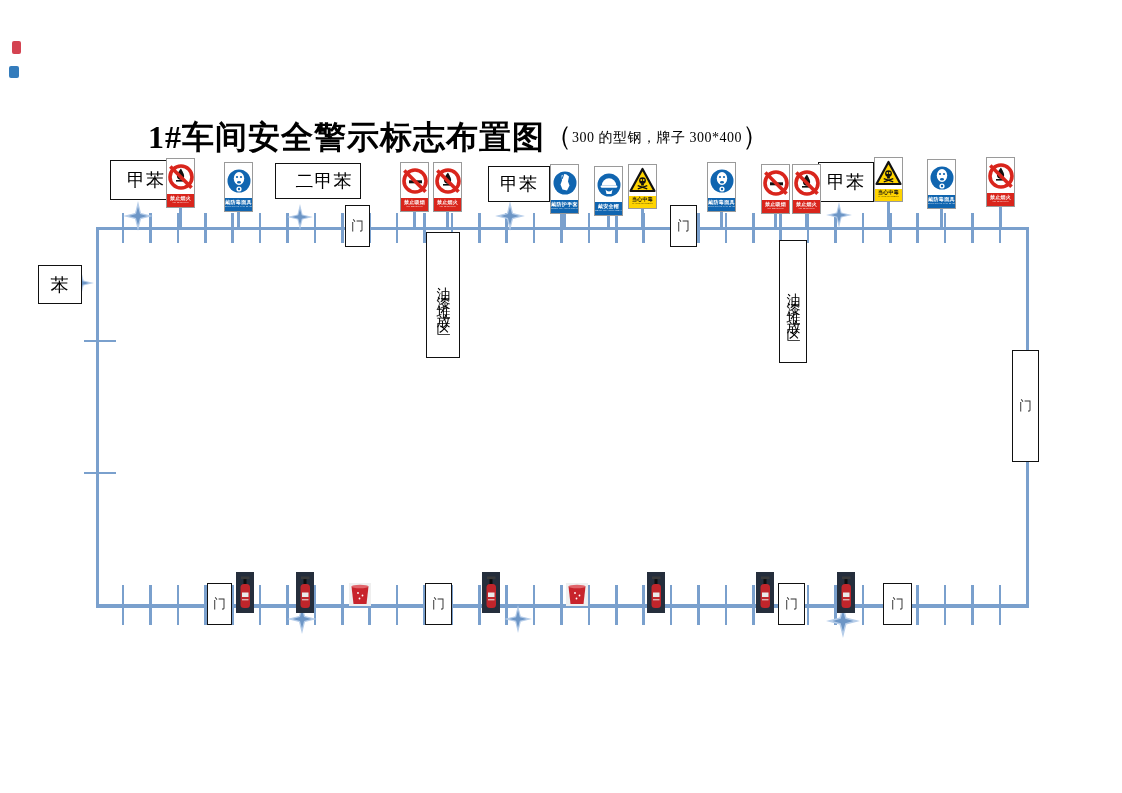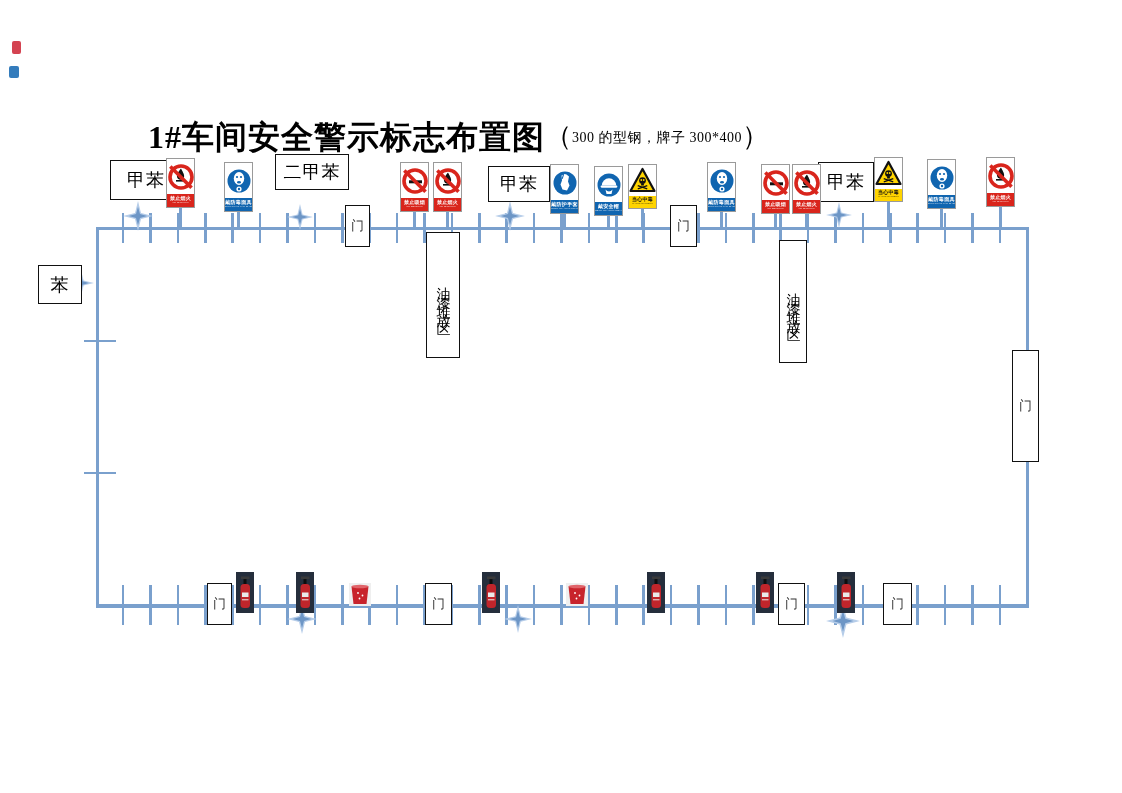--- a/index.html
+++ b/index.html
@@ -352,21 +352,21 @@
       <rect x="-2" y="15.3" width="30" height="3.6" fill="#d9251c" transform="rotate(45 13 17)"></rect>
     </svg>
         </div>
         <div class="band" style="background: rgb(217, 37, 28); color: rgb(255, 255, 255);">
           <div class="zh">禁止烟火</div>
                     <div class="en">NO BURNING</div>
         </div>
       </div>
       <div class="pole" style="left: 999px; top: 206px; height: 22px;"></div>
       <div class="lbl" style="left: 110px; top: 160px; width: 70px; height: 38px;">甲苯</div>
-      <div class="lbl" style="left: 275px; top: 154px; width: 72px; height: 34px;">二甲苯</div>
+      <div class="lbl" style="left: 275px; top: 163px; width: 72px; height: 34px; padding-left: 12px;">二甲苯</div>
       <div class="lbl" style="left: 488px; top: 166px; width: 60px; height: 34px;">甲苯</div>
       <div class="lbl" style="left: 818px; top: 162px; width: 54px; height: 38px;">甲苯</div>
       <div class="lbl" style="left: 38px; top: 265px; width: 42px; height: 37px;">苯</div>
       <div class="area" style="left: 426px; top: 232px; width: 32px; height: 118px;">油漆堆放区</div>
       <div class="area" style="left: 779px; top: 240px; width: 26px; height: 115px;">油漆堆放区</div>
       <div class="door" style="left: 345px; top: 205px; width: 23px; height: 40px;">门</div>
       <div class="door" style="left: 670px; top: 205px; width: 25px; height: 40px;">门</div>
       <div class="door" style="left: 1012px; top: 350px; width: 25px; height: 110px;">门</div>
       <div class="door" style="left: 207px; top: 583px; width: 23px; height: 40px;">门</div>
       <div class="door" style="left: 425px; top: 583px; width: 25px; height: 40px;">门</div>

